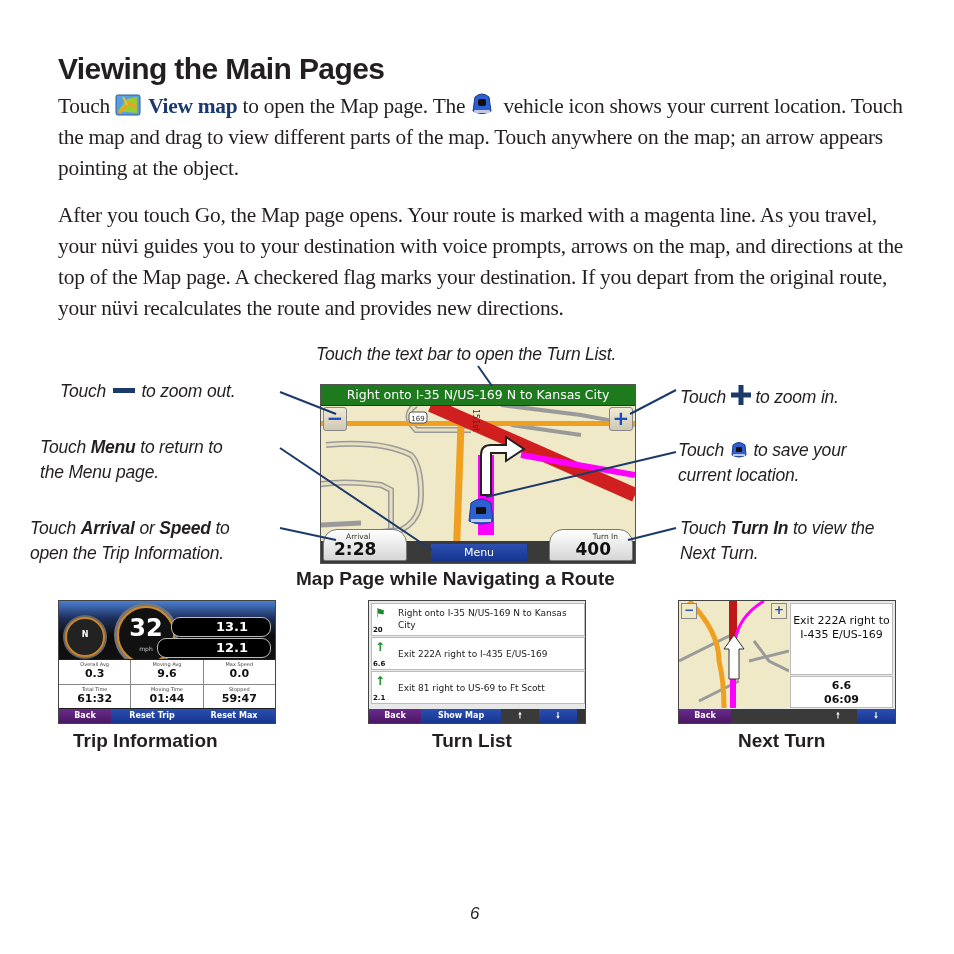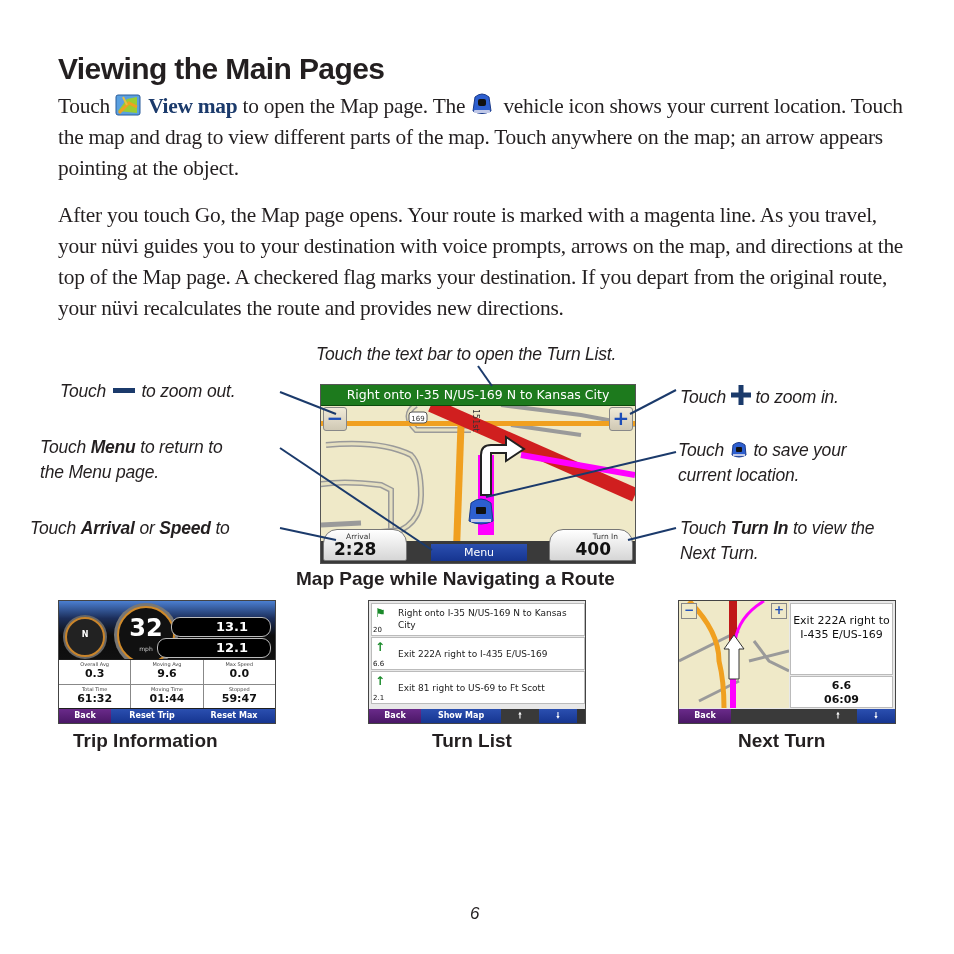--- a/index.html
+++ b/index.html
@@ -59,21 +59,21 @@
   .odo1 { top: 16px; width: 76px; }
   .odo2 { top: 37px; width: 90px; }
   .trip-grid { position: absolute; left: 0; top: 59px; width: 216px; height: 48px; display: grid; grid-template-columns: 1fr 1fr 1fr; grid-template-rows: 1fr 1fr; gap: 1px; background: #888; }
   .cell { background: #ffffff; position: relative; cursor: pointer; }
   .cell .cl { position: absolute; top: 1px; left: 0; width: 100%; text-align: center; font-family: "DejaVu Sans", sans-serif; font-size: 5px; color: #444; }
   .cell .cv { position: absolute; top: 7px; left: 0; width: 100%; text-align: center; font-family: "DejaVu Sans", sans-serif; font-weight: bold; font-size: 11px; color: #111; }
 
   
   .turn-row { position: absolute; left: 2px; width: 212px; height: 31px; background: #ffffff; border: 1px solid #bbb; cursor: pointer; }
   .turn-row .arrow { position: absolute; left: 3px; top: 2px; width: 12px; height: 14px; color: #1a8a2a; font-size: 12px; font-family: "DejaVu Sans", sans-serif; font-weight: bold; }
-  .turn-row .dist { position: absolute; left: 1px; bottom: 1px; font-family: "DejaVu Sans", sans-serif; font-weight: normal; font-size: 7px; color: #111; }
+  .turn-row .dist { position: absolute; left: 1px; bottom: 1px; font-family: "DejaVu Sans", sans-serif; font-weight: bold; font-size: 7px; color: #111; }
   .turn-row .txt { position: absolute; left: 26px; top: 3px; width: 185px; font-family: "DejaVu Sans", sans-serif; font-size: 9px; line-height: 12px; color: #222; }
   .turn-row .txt.single { top: 10px; }
 
   
   .nt-map { position: absolute; left: 0; top: 0; width: 110px; height: 107px; background: #efe9c8; overflow: hidden; }
   .nt-info { position: absolute; left: 111px; top: 2px; width: 103px; height: 72px; background: #fff; border: 1px solid #bbb; font-family: "DejaVu Sans", sans-serif; font-size: 11px; line-height: 14px; text-align: center; color: #111; padding-top: 10px; box-sizing: border-box; cursor: pointer; }
   .nt-dist { position: absolute; left: 111px; top: 75px; width: 103px; height: 32px; background: #fff; border: 1px solid #bbb; font-family: "DejaVu Sans", sans-serif; font-weight: bold; font-size: 11px; line-height: 14px; text-align: center; color: #111; padding-top: 2px; box-sizing: border-box; }
   .nt-zoom { position: absolute; width: 14px; height: 14px; background: #efe9c8; border: 1px solid #888; font-family: "DejaVu Sans", sans-serif; font-weight: bold; color: #1d4db8; font-size: 12px; line-height: 13px; text-align: center; cursor: pointer; }
 
   svg.leaders { position: absolute; left: 0; top: 0; pointer-events: none; }
@@ -115,20 +115,21 @@
   <span>to zoom out.</span>
 </div>
 
 <div class="callout right-align" style="left:40px; top:435px; width:234px;">
   <span>Touch </span><b>Menu</b><span> to return to</span><br>
   <span>the Menu page.</span>
 </div>
 
 <div class="callout right-align" style="left:30px; top:516px; width:244px;">
   <span>Touch </span><b>Arrival</b><span> or </span><b>Speed</b><span> to</span><br>
+  <span>open the Trip Information.</span>
 </div>
 
 <div class="callout" style="left:680px; top:385px;">
   <span>Touch</span>
   <span style="display:inline-block;width:20px;height:20px;vertical-align:-2px;">
     <svg width="20" height="20" viewBox="0 0 20 20">
         <rect x="7.5" y="0" width="5" height="20" fill="#1b3a6b"></rect>
         <rect x="0" y="7.5" width="20" height="5" fill="#1b3a6b"></rect>
       </svg>
   </span>

